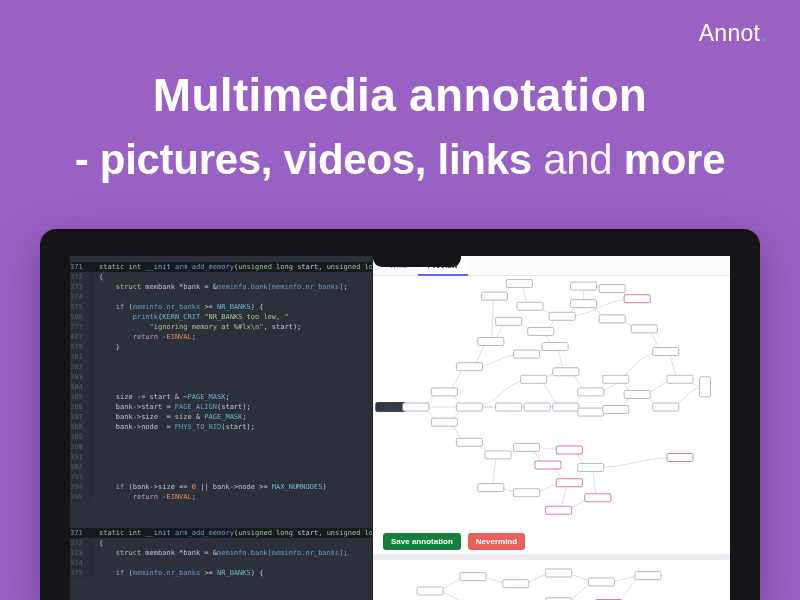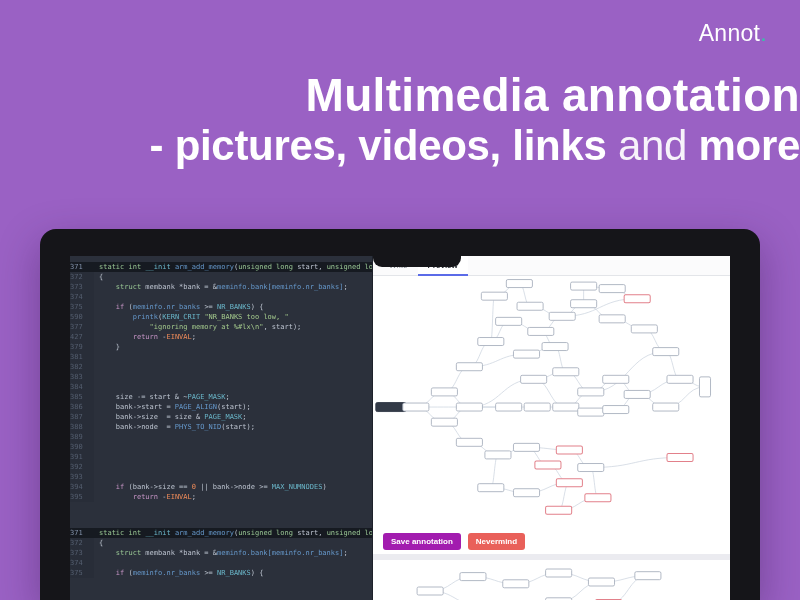--- a/index.html
+++ b/index.html
@@ -5,23 +5,23 @@
   html,body{margin:0;padding:0}
   body{
     width:800px;height:600px;overflow:hidden;position:relative;
     background:var(--bg,#9a61c4);
     font-family:"Liberation Sans",sans-serif;
   }
   
   .logo{position:absolute;top:20px;right:33px;font-size:23px;font-weight:normal;color:#fff;letter-spacing:.3px;cursor:pointer}
   .logo-dot{color:var(--dot,#35c3a9)}
   
-  .hero{position:absolute;top:68px;left:0;right:0;text-align:right;color:#fff}
+  .hero{position:absolute;top:68px;left:0;right:0;text-align:center;color:#fff}
   .hero-line1{font-size:46px;font-weight:bold;letter-spacing:.3px}
-  .hero-line2{font-size:42px;letter-spacing:-.3px}
+  .hero-line2{font-size:42px;margin-top:14px;letter-spacing:-.3px}
   .hb{font-weight:bold}
   .hr{font-weight:normal;opacity:.93}
   
   .monitor{position:absolute;left:40px;top:229px;width:720px;height:371px;
     background:#151519;border-radius:16px 16px 0 0;
     box-shadow:0 14px 40px rgba(40,10,60,.35)}
   .screen{position:absolute;left:30px;right:30px;top:27px;bottom:0;background:#fff;display:flex;overflow:hidden}
   .notch{position:absolute;left:333px;top:0;width:88px;height:38px;background:#151519;border-radius:0 0 9px 9px}
   
   .editor{width:302px;flex:none;background:#2b303b;overflow:hidden;padding-top:6px;border-right:1px solid #1d212a}
@@ -223,21 +223,21 @@
               <rect x="182.8" y="202.64" width="26" height="8" rx="1.5" class="node node-p"></rect>
               <rect x="204.16" y="187.52" width="26" height="8" rx="1.5" class="node node-g"></rect>
               <rect x="211.28" y="217.76" width="26" height="8" rx="1.5" class="node node-p"></rect>
               <rect x="140.07999999999998" y="212.72" width="26" height="8" rx="1.5" class="node node-g"></rect>
               <rect x="104.48" y="207.67999999999998" width="26" height="8" rx="1.5" class="node node-g"></rect>
               <rect x="293.15999999999997" y="177.44" width="26" height="8" rx="1.5" class="node node-p"></rect>
               <rect x="172.12" y="230.36" width="26" height="8" rx="1.5" class="node node-p"></rect>
             </svg>
         </div>
         <div class="btnrow">
-          <button class="btn" style="background: #a21caf;">Save annotation</button>
+          <button class="btn" style="background: #15803d;">Save annotation</button>
           <button class="btn" style="background: rgb(233, 96, 90);">Nevermind</button>
         </div>
       </div>
       <div class="card-gap"></div>
       <div class="card card2">
         <svg preserveAspectRatio="none" viewBox="0 0 356 90">
             <path d="M56.96,27 C78.32000000000001,27 78.32000000000001,12.600000000000001 99.68,12.600000000000001" class="edge"></path>
             <path d="M99.68,12.600000000000001 C121.04,12.600000000000001 121.04,19.8 142.4,19.8" class="edge"></path>
             <path d="M142.4,19.8 C163.76,19.8 163.76,9 185.12,9" class="edge"></path>
             <path d="M185.12,9 C206.48000000000002,9 206.48000000000002,18 227.84,18" class="edge"></path>

